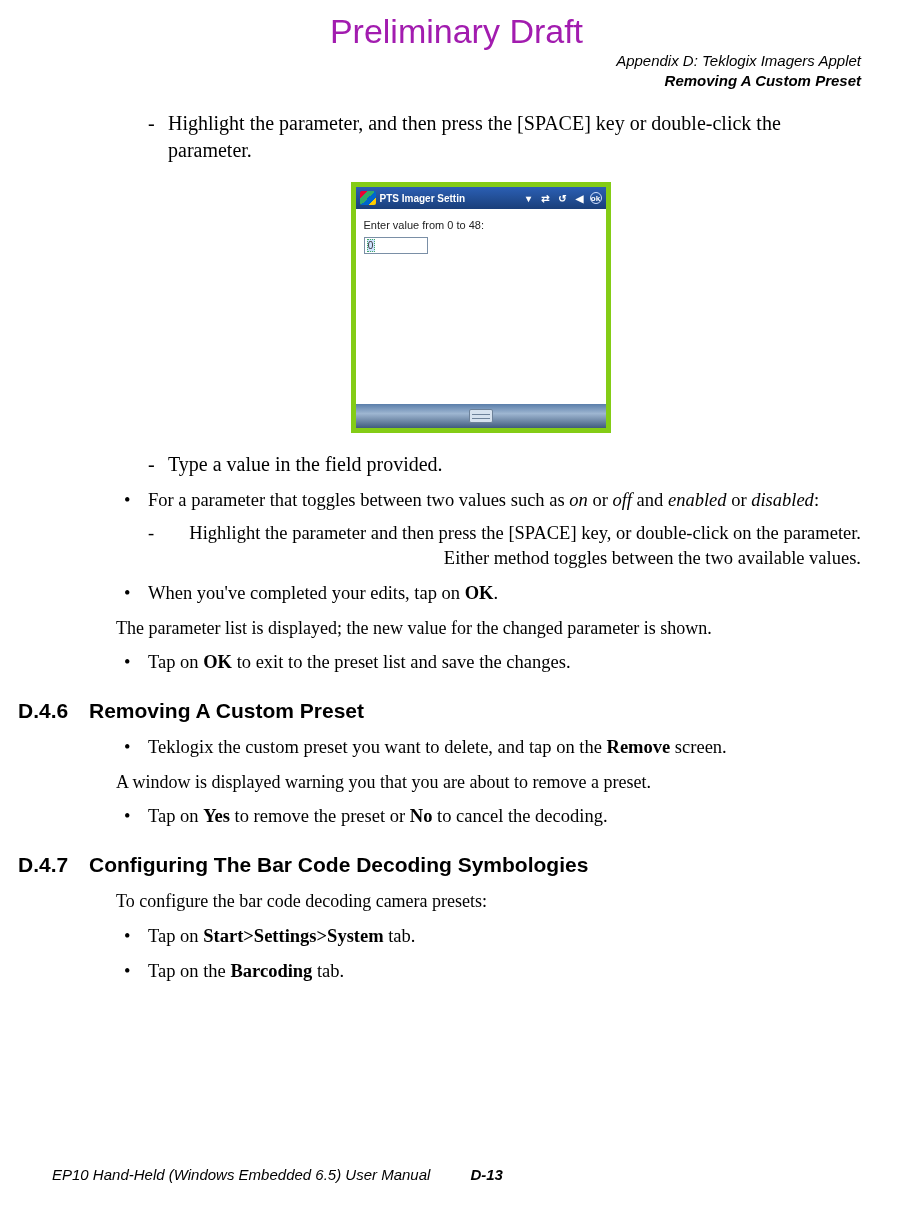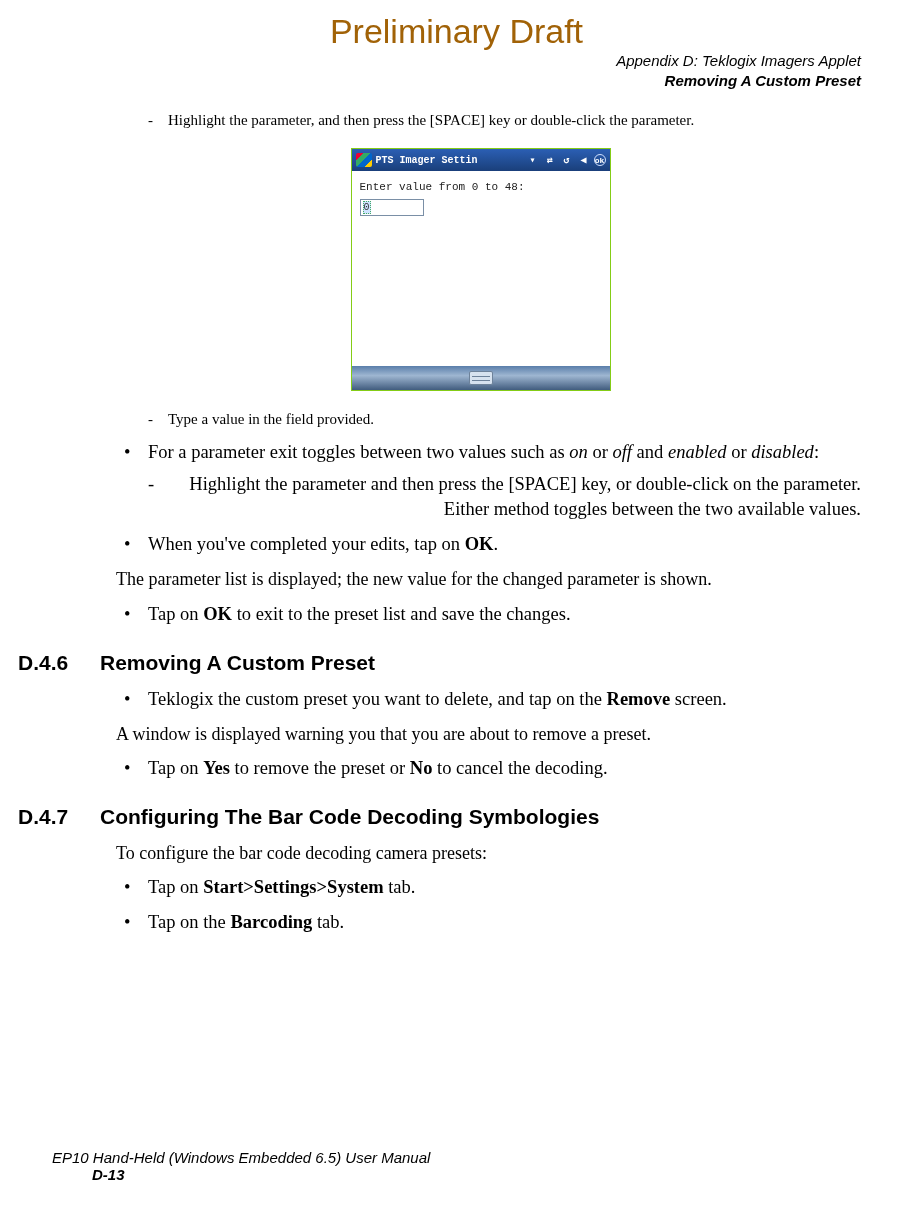--- a/index.html
+++ b/index.html
@@ -7,21 +7,21 @@
       width: 913px;
       height: 1209px;
       background: #fff;
       font-family: Georgia, 'Times New Roman', serif;
       color: #000;
       position: relative;
     }
     .draft-header {
       text-align: center;
       font-size: 34px;
-      color: #a16207;
+      color: #a21caf;
       font-family: Arial, Helvetica, sans-serif;
       font-weight: 400;
       padding-top: 12px;
     }
     .appendix-header {
       text-align: right;
       font-family: 'Segoe UI', Tahoma, sans-serif;
       font-style: italic;
       font-size: 15px;
       padding-right: 52px;
@@ -29,21 +29,21 @@
     }
     .appendix-header .line2 { font-weight: bold; }
     .content {
       padding: 20px 52px 0 100px;
     }
     .dash-list {
       list-style: none;
       margin-left: 48px;
     }
     .dash-list li {
-      font-size: 15px;
+      font-size: 20px;
       line-height: 1.35;
       margin-bottom: 10px;
       position: relative;
       padding-left: 20px;
     }
     .dash-list li::before {
       content: "-";
       position: absolute;
       left: 0;
     }
@@ -84,35 +84,35 @@
       margin: 6px 0 10px 16px;
     }
     .section-heading {
       font-family: 'Trebuchet MS', 'Segoe UI', sans-serif;
       font-weight: bold;
       font-size: 21px;
       margin: 24px 0 12px 0;
       display: flex;
     }
     .section-heading .num {
-      width: 100px;
+      width: 89px;
       margin-left: -100px;
       padding-left: 18px;
     }
     .screenshot-wrap {
       text-align: center;
       margin: 18px 0 18px 0;
     }
     .screenshot {
       display: inline-block;
       width: 260px;
-      border: 1px solid #84cc16;
+      border: 5px solid #84cc16;
       background: #fff;
       text-align: left;
-      font-family: Liberation Mono, monospace;
+      font-family: Liberation Sans, sans-serif;
     }
     .titlebar {
       background: linear-gradient(#2b5fb4, #1a3f7a);
       color: #fff;
       height: 22px;
       display: flex;
       align-items: center;
       font-size: 10px;
       font-weight: bold;
       padding: 0 4px;
@@ -186,21 +186,20 @@
     .footer {
       position: absolute;
       bottom: 26px;
       left: 0; right: 0;
       display: flex;
       justify-content: flex-start;
       padding: 0 52px;
       font-family: 'Trebuchet MS', 'Segoe UI', sans-serif;
       font-style: italic;
       font-size: 15px;
-      flex-direction: column;
     }
     .footer .pnum {
       font-weight: bold;
       font-style: italic;
       margin-left: 40px;
     }
     .em { font-style: italic; }
     .bold { font-weight: bold; }
   </style>
 </head>
@@ -240,21 +239,21 @@
       </div>
     </div>
   </div>
 
   <ul class="dash-list">
     <li>Type a value in the field provided.</li>
   </ul>
 
   <ul class="bullet-list">
     <li>
-      <span>For a parameter exit toggles between two values such as </span><span class="em">on</span><span> or </span><span class="em">off</span><span> and </span><span class="em">enabled</span><span> or </span><span class="em">disabled</span><span>:</span>
+      <span>For a parameter that toggles between two values such as </span><span class="em">on</span><span> or </span><span class="em">off</span><span> and </span><span class="em">enabled</span><span> or </span><span class="em">disabled</span><span>:</span>
       <ul class="nested-dash">
         <li>Highlight the parameter and then press the [SPACE] key, or double-click on the parameter. Either method toggles between the two available values.</li>
       </ul>
     </li>
     <li>
       <span>When you've completed your edits, tap on </span><span class="bold">OK</span><span>.</span>
     </li>
   </ul>
 
   <p class="body-para">The parameter list is displayed; the new value for the changed parameter is shown.</p>

